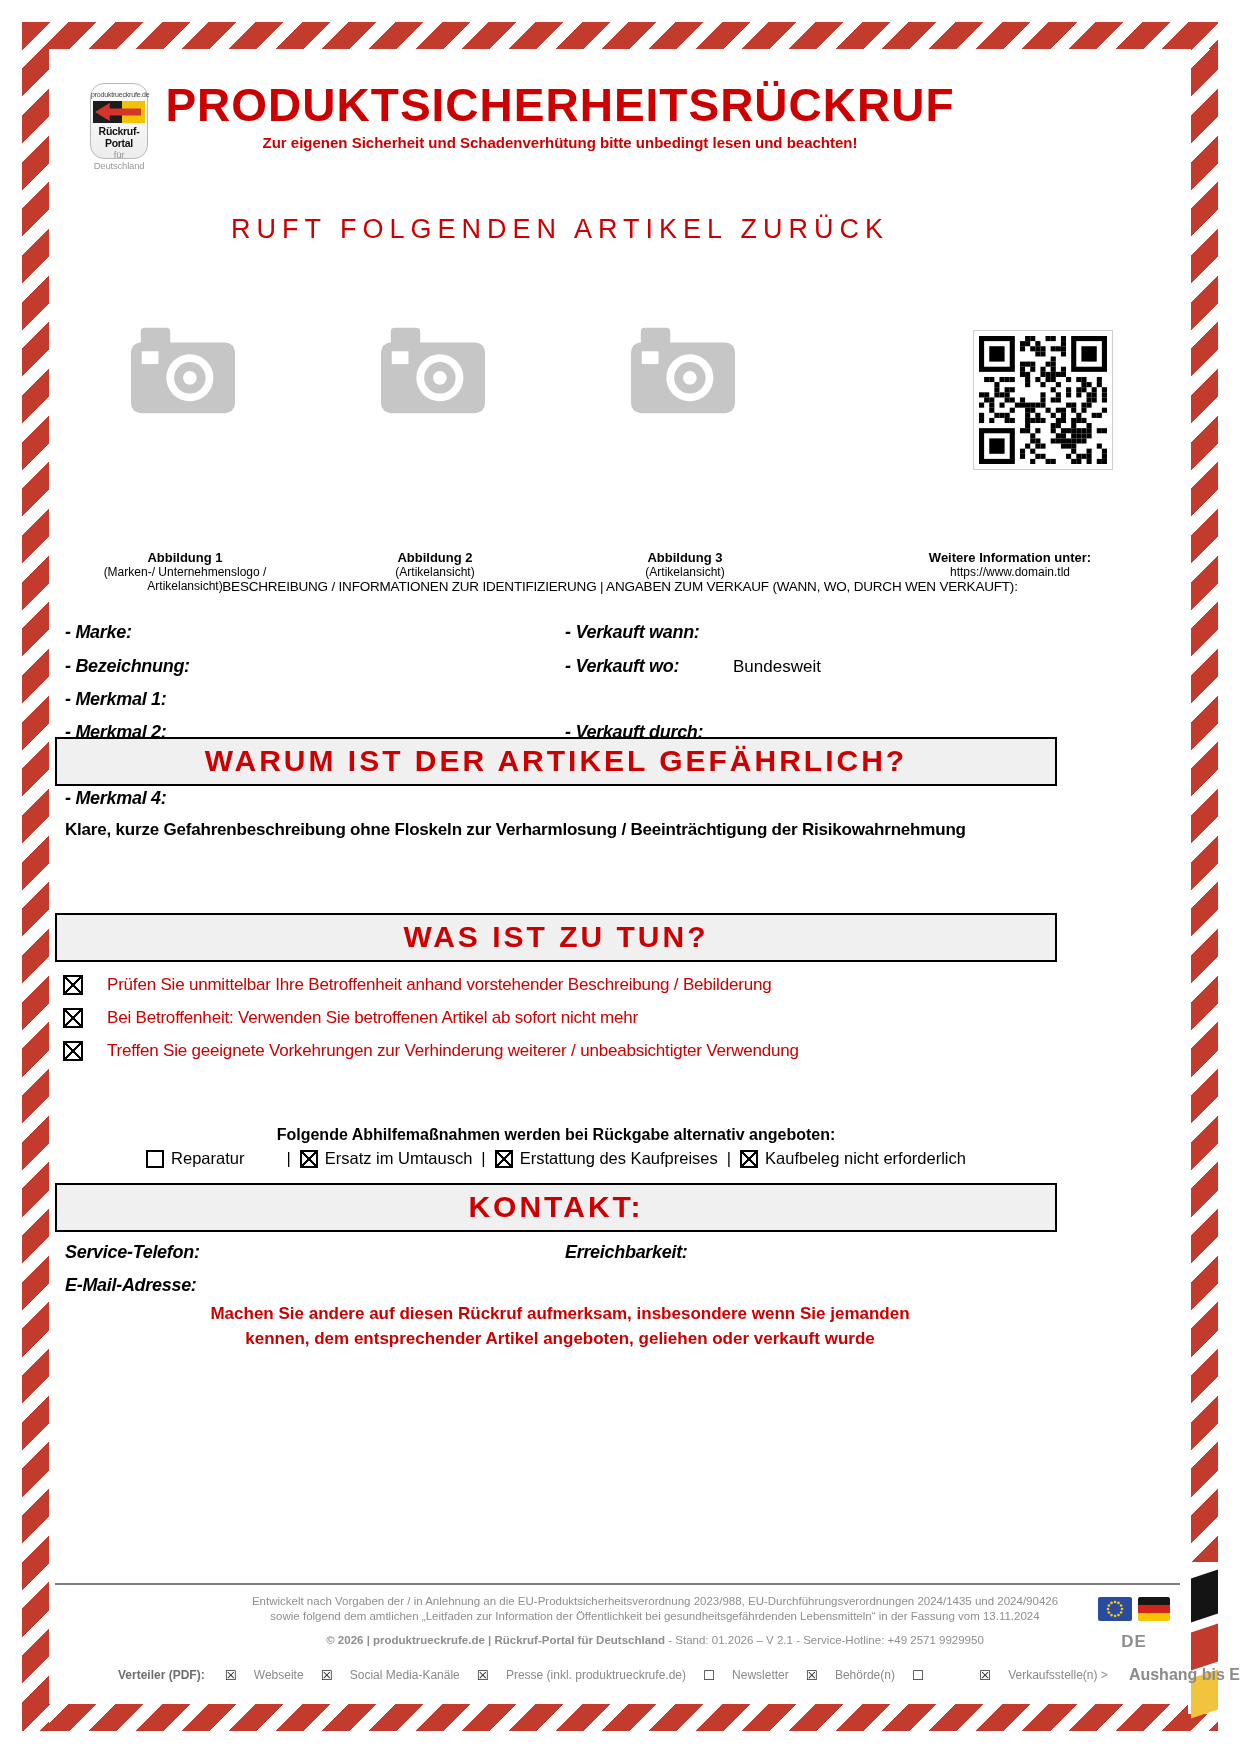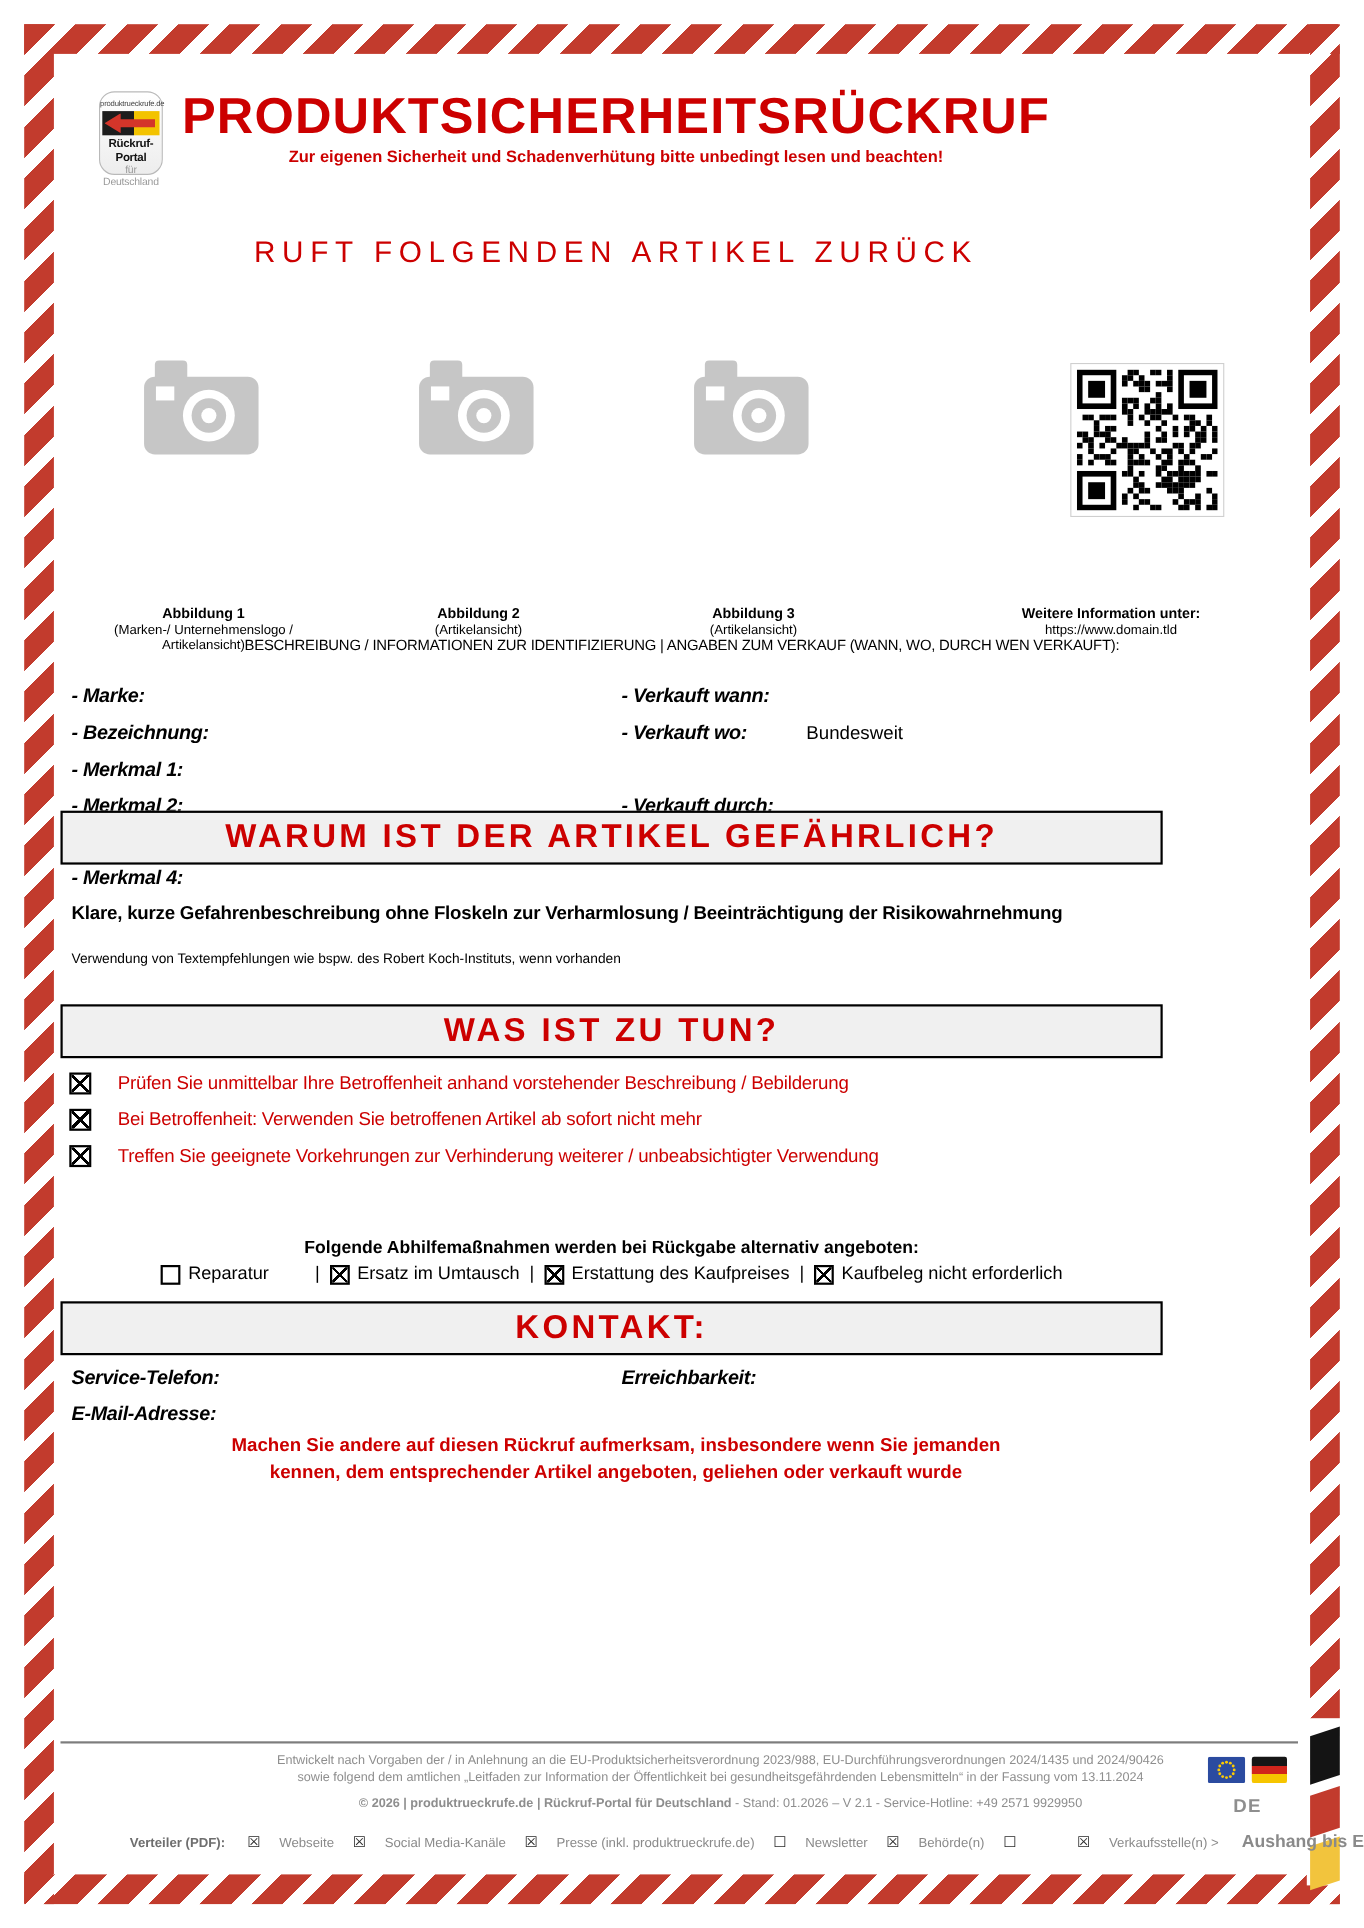--- a/index.html
+++ b/index.html
@@ -386,21 +386,20 @@
   <div class="field" style="left:65px;top:722px;">- Merkmal 2:</div>
   <div class="field" style="left:65px;top:755px;">- Merkmal 3:</div>
   <div class="field" style="left:65px;top:788px;">- Merkmal 4:</div>
   <div class="field" style="left:565px;top:622px;">- Verkauft wann:</div>
   <div class="field" style="left:565px;top:656px;">- Verkauft wo:</div>
   <div class="field-value" style="left:733px;top:657px;">Bundesweit</div>
   <div class="field" style="left:565px;top:722px;">- Verkauft durch:</div>
 
   <div class="secbox" style="top:737px;">WARUM IST DER ARTIKEL GEFÄHRLICH?</div>
   <div class="danger-main">Klare, kurze Gefahrenbeschreibung ohne Floskeln zur Verharmlosung / Beeinträchtigung der Risikowahrnehmung</div>
-  <div class="danger-note">Verwendung von Textempfehlungen wie bspw. des Robert Koch-Instituts, wenn vorhanden</div>
 
   <div class="secbox" style="top:913px;">WAS IST ZU TUN?</div>
   <div class="todo-row" style="top:975px;">
     <span class="cbx checked"></span>
     <span class="todo-label">Prüfen Sie unmittelbar Ihre Betroffenheit anhand vorstehender Beschreibung / Bebilderung</span>
   </div>
   <div class="todo-row" style="top:1008px;">
     <span class="cbx checked"></span>
     <span class="todo-label">Bei Betroffenheit: Verwenden Sie betroffenen Artikel ab sofort nicht mehr</span>
   </div>

